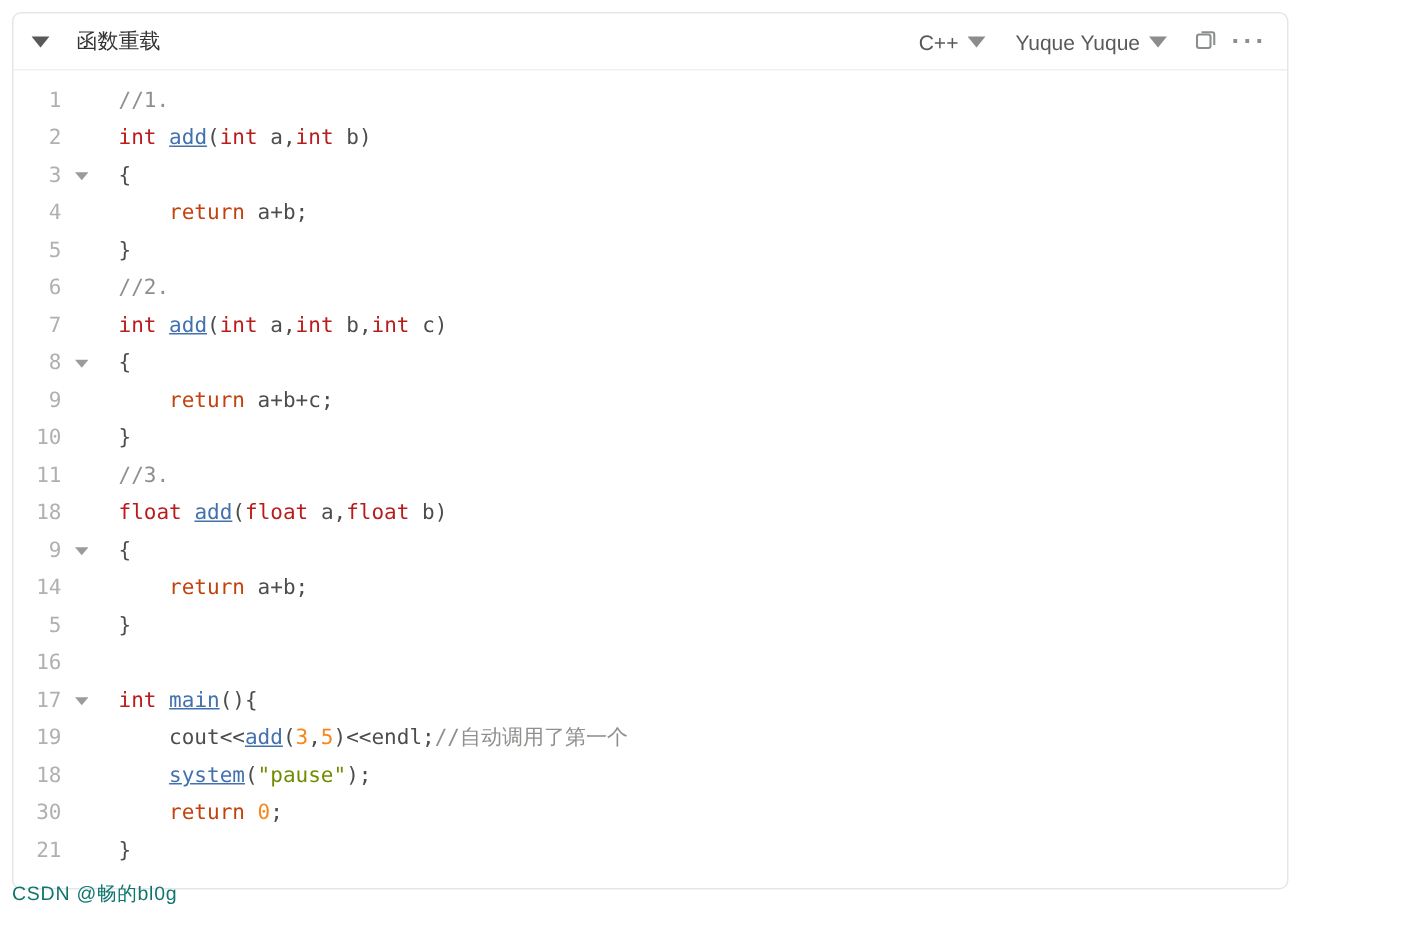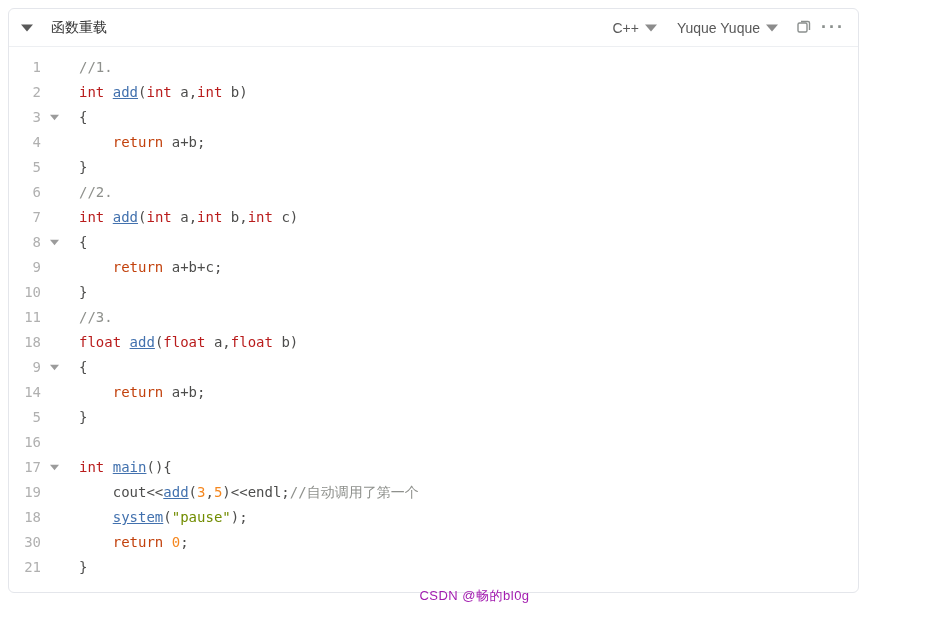--- a/index.html
+++ b/index.html
@@ -106,22 +106,22 @@
   .tok-comment { color: #8e908c; }
   .tok-type    { color: #b91c1c; }
   .tok-func    { color: #4271ae; text-decoration: underline; }
   .tok-keyword { color: #c2410c; }
   .tok-num     { color: #f5871f; }
   .tok-str     { color: #718c00; }
   .tok-punct   { color: #4d4d4c; }
   .tok-ident   { color: #4d4d4c; }
   .watermark {
     position: relative;
-    text-align: center;
-    color: #a21caf;
+    text-align: left;
+    color: #0f766e;
     font-size: 13px;
     margin-top: -6px;
     padding-right: 2px;
     letter-spacing: 0.5px;
   }
 </style>
 </head>
 <body>
 
 <div class="editor-container">

